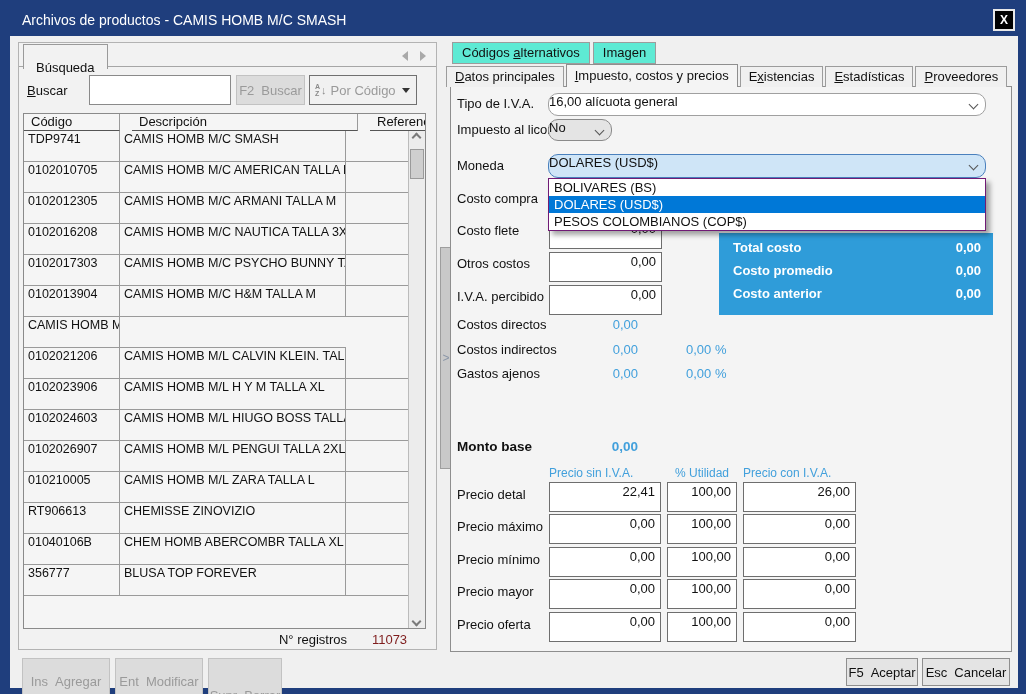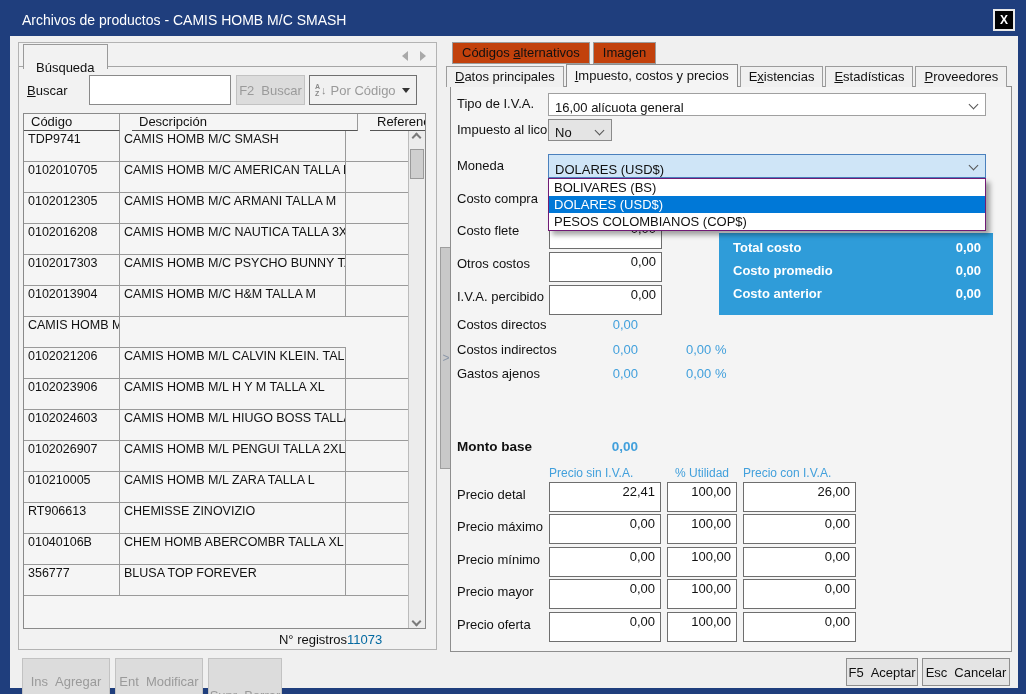--- a/index.html
+++ b/index.html
@@ -48,38 +48,38 @@
     white-space:nowrap;overflow:hidden;line-height:15px;}
   .tcell.c3{border-right:none;}
   .vscroll{position:absolute;right:0;top:17px;bottom:0;width:17px;background:#ececec;border-left:1px solid #bbb;}
   .chev{width:7px;height:7px;border-right:2px solid #7a7a7a;border-bottom:2px solid #7a7a7a;display:inline-block;}
   .chev.up{transform:rotate(-135deg);}
   .chev.down{transform:rotate(45deg);}
   .scroll-up{position:absolute;top:3px;left:4px;}
   .scroll-down{position:absolute;bottom:3px;left:4px;}
   .scroll-thumb{position:absolute;left:1px;top:18px;width:14px;height:30px;background:#cfcfcf;border:1px solid #9a9a9a;}
   .registros{position:absolute;top:589px;right:4px;display:flex;align-items:center;}
-  .registros .rv{width:85px;text-align:left;color:#0369a1;}
+  .registros .rv{width:85px;text-align:center;color:#7f1d1d;}
 
   .splitter{position:absolute;left:429px;top:6px;width:14px;height:608px;}
   .split-thumb{position:absolute;left:1px;top:205px;width:12px;height:222px;background:#c9c9c9;border:1px solid #9e9e9e;
     display:flex;align-items:center;justify-content:center;color:#8a96a8;font-size:12px;}
 
   .lbtn{position:absolute;top:622px;height:46px;}
 
   
   .tabs-row1{position:absolute;left:442px;top:6px;display:flex;gap:3px;}
-  .tabs-row1 .rtab{height:22px;line-height:20px;padding:0 9px;background:#c2410c;border:1px solid #9c9c9c;font-size:13px;}
+  .tabs-row1 .rtab{height:22px;line-height:20px;padding:0 9px;background:#5eead4;border:1px solid #9c9c9c;font-size:13px;}
   .tabs-row2{position:absolute;left:436px;top:28px;display:flex;gap:2px;z-index:2;}
   .tabs-row2 .rtab{height:21px;line-height:19px;margin-top:2px;padding:0 8px;background:#f0f0f0;border:1px solid #9c9c9c;border-bottom:none;font-size:13px;}
   .tabs-row2 .rtab.active{height:23px;line-height:21px;margin-top:0;background:#f4f4f4;border:1px solid #8e8e8e;border-bottom:none;}
   .content{position:absolute;left:440px;top:50px;width:562px;height:566px;border:1px solid #8e8e8e;background:#f4f4f4;z-index:1;}
 
   .flabel{position:absolute;left:6px;font-size:13px;white-space:nowrap;}
-  .combo{position:absolute;display:flex;align-items:flex-end;font-size:13px;padding-left:6px;}
+  .combo{position:absolute;display:flex;align-items:flex-start;font-size:13px;border-radius:10px;}
   .combo .cchev{position:absolute;right:8px;top:7px;width:7px;height:7px;border-right:1.6px solid #555;
     border-bottom:1.6px solid #555;transform:rotate(45deg);}
   .combo-tipo{left:97px;top:6px;width:438px;height:23px;background:#fff;border:1px solid #a0a0a0;}
   .combo-licor{left:97px;top:32px;width:64px;height:22px;background:#e4e4e4;border:1px solid #8a8a8a;}
   .combo-moneda{left:97px;top:67px;width:438px;height:24px;background:var(--moneda-bg);border:1px solid #4a80bd;z-index:9;}
   .dd-list{position:absolute;left:97px;top:91px;width:438px;background:#fff;border:1px solid #701a75;z-index:10;
     box-shadow:4px 4px 5px rgba(0,0,0,.35);}
   .dd-item{height:17px;line-height:17px;padding-left:5px;font-size:13px;white-space:nowrap;overflow:hidden;}
   .dd-item.sel{background:var(--sel-blue);color:#fff;}
 

